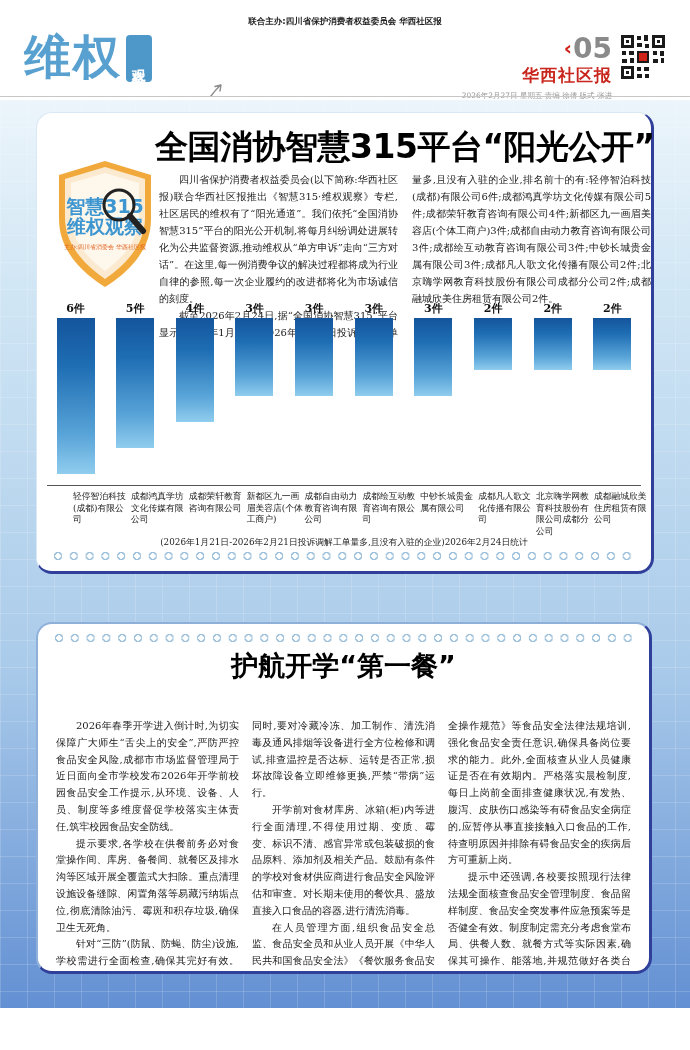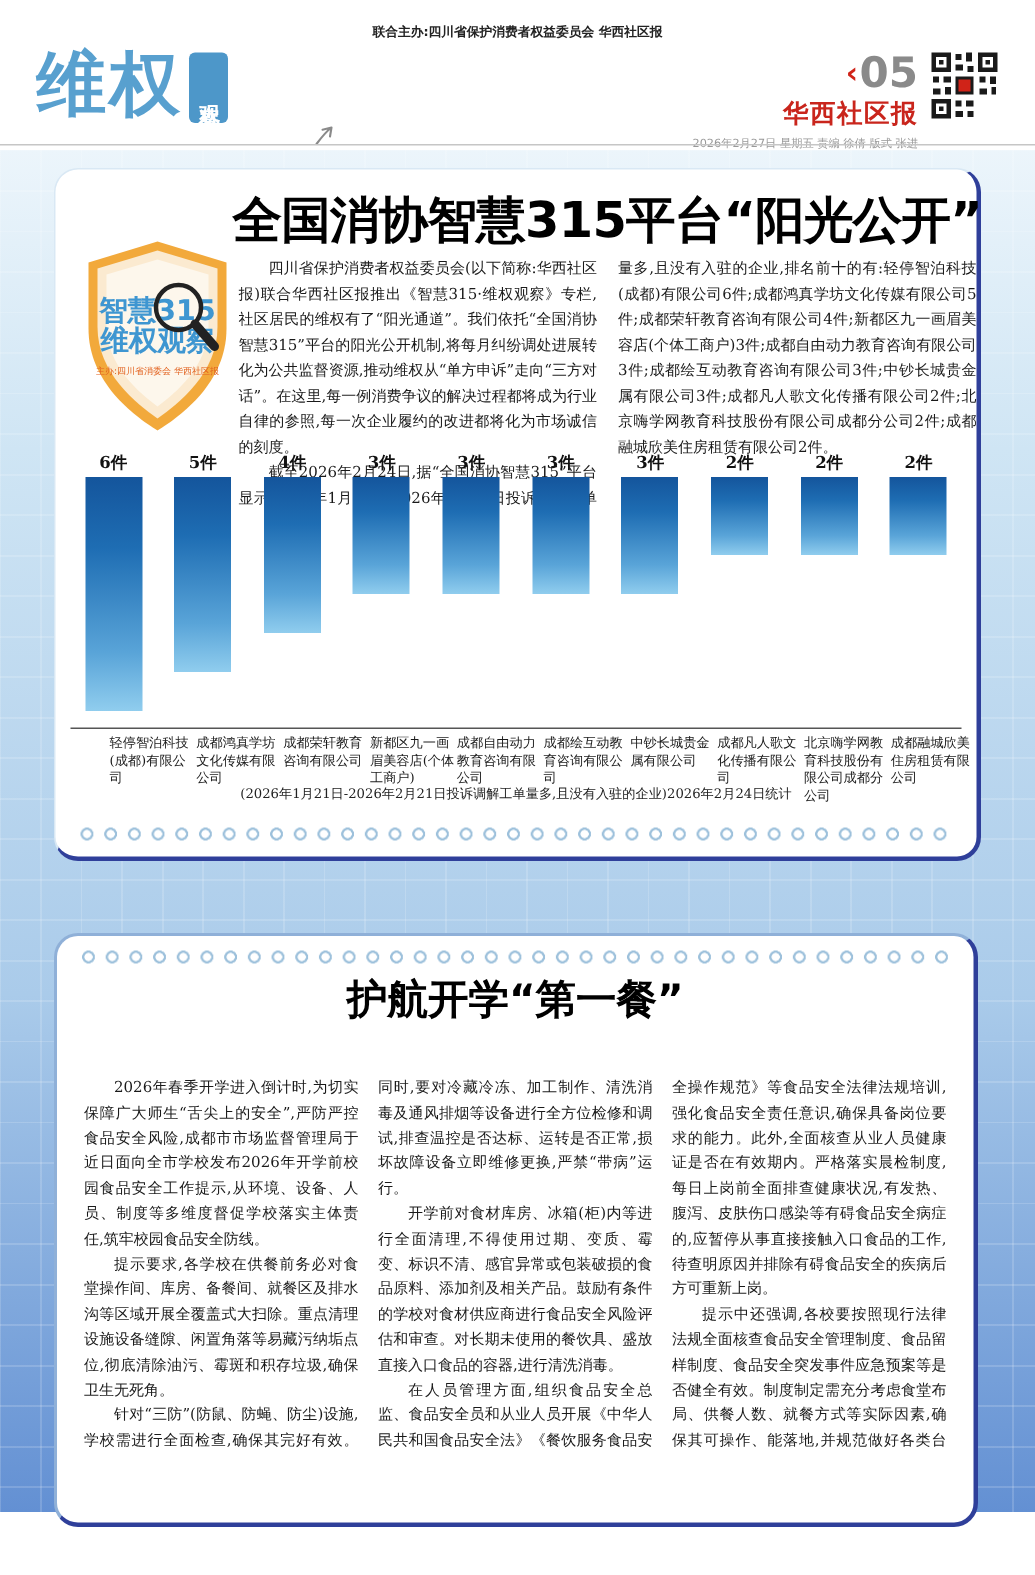--- a/index.html
+++ b/index.html
@@ -31,21 +31,21 @@
   .band { position:absolute; left:0; top:100px; width:690px; height:908px;
     background-image:
       repeating-linear-gradient(to right, rgba(255,255,255,0.16) 0 1px, transparent 1px 27px),
       repeating-linear-gradient(to bottom, rgba(255,255,255,0.16) 0 1px, transparent 1px 27px),
       linear-gradient(to bottom, #ecf5fb 0%, #cfe5f4 22%, #aacbea 62%, #6390d3 100%);
   }
   
   .panel { position:absolute; background:#fff; border-style:solid;
     border-width:1px 3px 3px 1px; border-color:#d9e8f4 #2f3f9a #2f3f9a #d9e8f4; border-radius:16px; }
   .panel1 { left:36px; top:112px; width:618px; height:462px; }
-  .panel2 { left:36px; top:622px; width:616px; height:396px; border-width:2px 3px 3px 2px; border-color:#8fb0d8 #2f3f9a #2f3f9a #8fb0d8; }
+  .panel2 { left:36px; top:622px; width:616px; height:352px; border-width:2px 3px 3px 2px; border-color:#8fb0d8 #2f3f9a #2f3f9a #8fb0d8; }
   .dots { position:absolute; left:16px; right:16px; height:10px;
     background-image:radial-gradient(circle at 5px 5px, rgba(0,0,0,0) 2.6px, #9cc0db 2.9px, #9cc0db 4.1px, rgba(0,0,0,0) 4.4px);
     background-size:15.8px 10px; background-repeat:repeat-x; }
   .dots1 { bottom:10px; }
   .dots2 { top:9px; }
   
   .badge { position:absolute; left:14px; top:44px; width:108px; height:142px; }
   .headline1 { position:absolute; left:118px; top:12px; width:494px; text-align:center;
     font-size:33px; font-weight:900; color:#000; letter-spacing:-0.5px; white-space:nowrap; }
   .art1-text { position:absolute; left:122px; top:58px; width:492px; height:196px;
@@ -54,21 +54,21 @@
   .para { margin:0; text-indent:2em; }
   
   .chart-bars { position:absolute; left:10px; right:10px; top:188px; height:184px;
     display:flex; justify-content:space-between; align-items:flex-start; }
   .bar-slot { width:57px; display:flex; flex-direction:column; align-items:center; justify-content:flex-end; }
   .bar-value { font-family:"DejaVu Serif", serif; font-size:11px; font-weight:600; color:#111; margin-bottom:2px; white-space:nowrap; }
   .bar { width:38px; background:linear-gradient(to bottom, #14559c 0%, #1e6db3 30%, #59a4d8 75%, #90cdee 100%); }
   .axis-line { position:absolute; left:10px; right:10px; top:372px; border-top:1.6px solid #555; }
   .chart-labels { position:absolute; left:10px; right:0; top:378px; display:flex; justify-content:space-between;margin-left:26px; }
   .bar-label { width:57px; font-family:"DejaVu Serif", serif; font-size:8.8px; line-height:11.5px; color:#1a1a1a; text-align:left; }
-  .chart-caption { position:absolute; left:0; right:0; top:411px; text-align:center;
+  .chart-caption { position:absolute; left:0; right:0; top:424px; text-align:center;
     font-family:"DejaVu Serif", serif; font-size:8.8px; color:#222; }
   
   .title2 { position:absolute; left:0; right:0; top:24px; text-align:center;
     font-size:27px; font-weight:900; color:#000; }
   .subtitle2 { position:absolute; left:0; right:0; top:61px; text-align:center;
     font-size:16.5px; font-weight:600; color:#222; }
   .art2-text { position:absolute; left:18px; right:18px; top:94px; height:264px;
     column-count:3; column-gap:13px; overflow:hidden;
     font-family:"DejaVu Serif", serif; font-size:10px; line-height:16.8px; text-align:justify; color:#1a1a1a; }
 </style>

